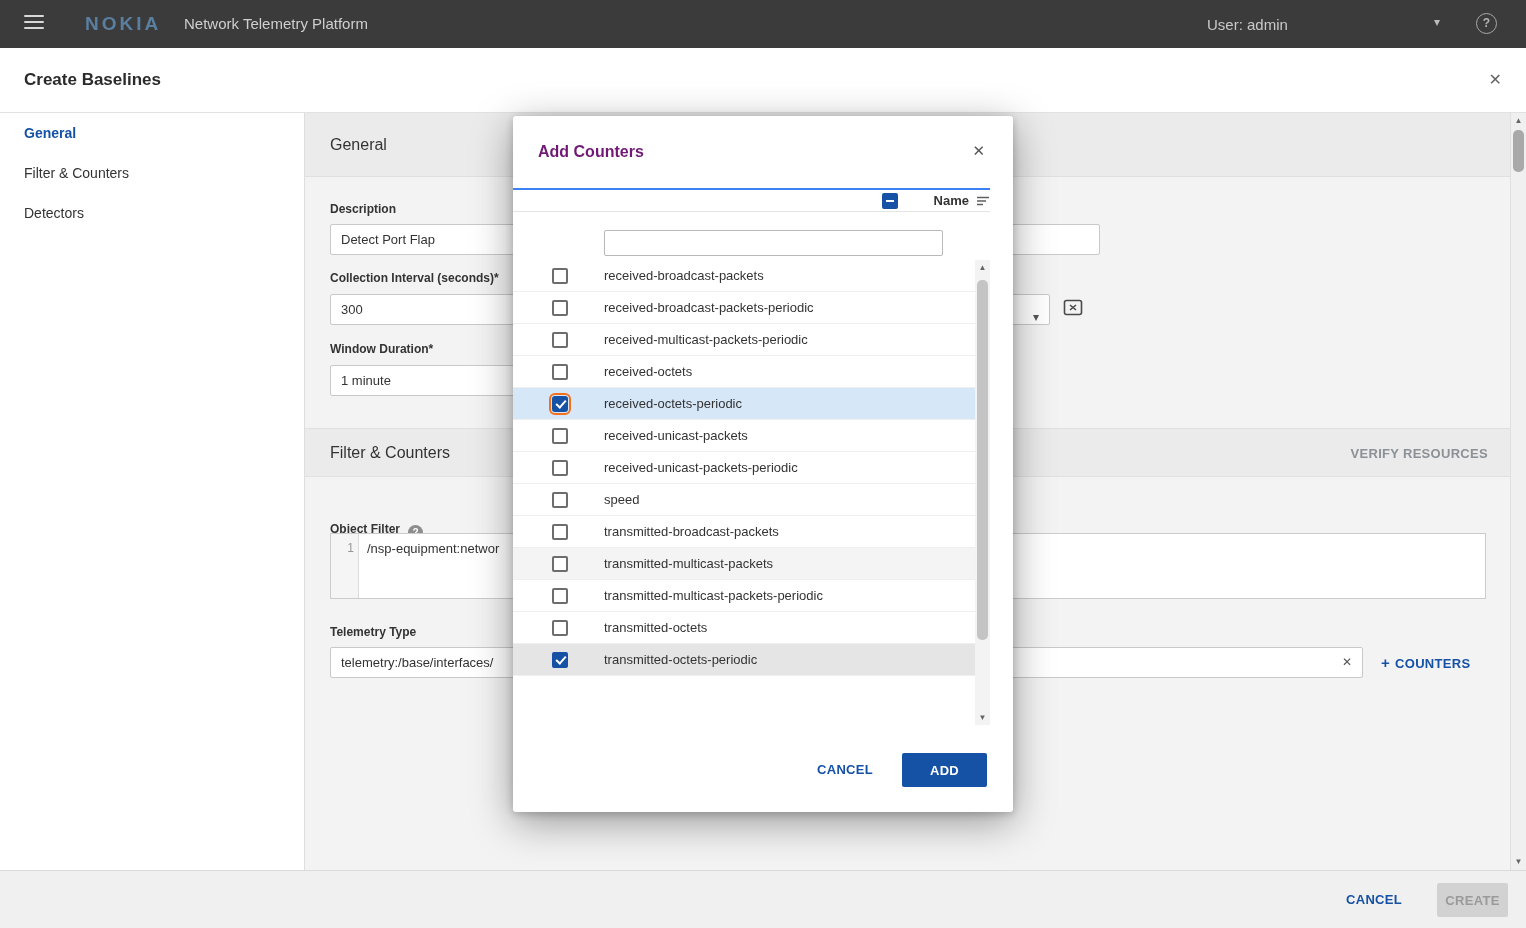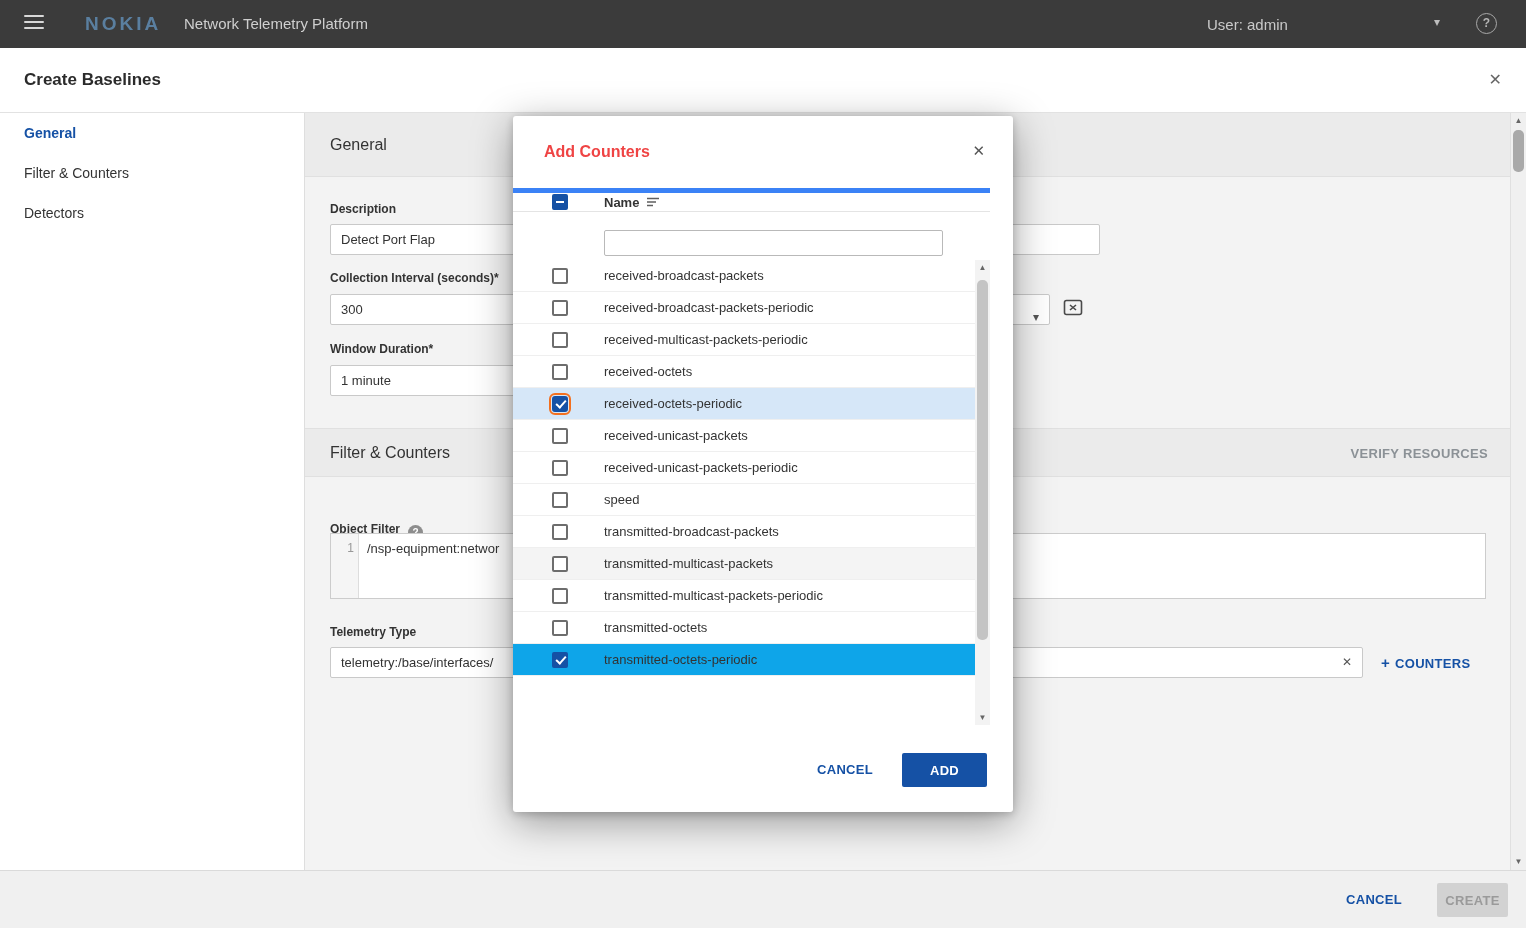--- a/index.html
+++ b/index.html
@@ -53,34 +53,34 @@
   .vscroll .arrow{position:absolute;left:0;width:15px;height:16px;font-size:8px;color:#666;text-align:center;line-height:16px;}
   .vscroll .thumb{position:absolute;left:2px;top:17px;width:11px;height:42px;background:#a9a9a9;border-radius:5px;}
   
   .bottombar{position:absolute;left:0;top:870px;width:1526px;height:58px;background:#f0f0f0;border-top:1px solid #dadada;box-sizing:border-box;}
   .cancel-link{position:absolute;right:124px;top:0;line-height:57px;font-size:13px;font-weight:bold;color:var(--accent,#1551a5);cursor:pointer;letter-spacing:.3px;}
   .create-btn{position:absolute;right:18px;top:12px;width:71px;height:34px;background:var(--disabled-btn-bg,#d2d2d2);
     color:var(--disabled-btn-text,#9a9a9a);font-size:13px;font-weight:bold;border:none;border-radius:2px;letter-spacing:.3px;}
   
   .modal{position:absolute;left:513px;top:116px;width:500px;height:696px;background:#fff;border-radius:3px;
     box-shadow:0 10px 40px rgba(0,0,0,.38),0 2px 8px rgba(0,0,0,.2);}
-  .m-title{position:absolute;left:25px;top:27px;font-size:16px;font-weight:bold;color:#ef4444;margin-left:6px;}
+  .m-title{position:absolute;left:25px;top:27px;font-size:16px;font-weight:bold;color:#701a75;}
   .m-close{position:absolute;right:28px;top:26px;font-size:15px;color:#555;cursor:pointer;}
-  .m-tablehead{position:absolute;left:0;top:72px;width:477px;height:24px;border-top:5px solid #3b82f6;border-bottom:1px solid #e4e4e4;
-    box-sizing:border-box;display:flex;align-items:center;padding-left:39px;}
+  .m-tablehead{position:absolute;left:0;top:72px;width:477px;height:24px;border-top:2px solid #3b82f6;border-bottom:1px solid #e4e4e4;
+    box-sizing:border-box;display:flex;align-items:center;padding-left:39px;justify-content:flex-end;}
   .m-tablehead .name{margin-left:36px;font-size:13px;font-weight:bold;color:#333;}
   .m-tablehead .sort{margin-left:8px;display:inline-flex;cursor:pointer;}
   .m-filterrow{position:absolute;left:0;top:110px;width:477px;height:34px;box-sizing:border-box;}
   .m-filter-input{position:absolute;left:91px;top:4px;width:339px;height:26px;border:1px solid #b9b9b9;border-radius:2px;
     box-sizing:border-box;font-size:13px;padding:0 8px;outline:none;background:#fff;font-family:"Liberation Sans",sans-serif;}
   .m-list{position:absolute;left:0;top:144px;width:462px;height:465px;overflow:hidden;}
   .m-row{height:32px;display:flex;align-items:center;padding-left:39px;border-bottom:1px solid #efefef;box-sizing:border-box;cursor:pointer;background:#fff;}
   .m-row .row-label{margin-left:36px;font-size:13px;color:#333;}
   .m-row.selected{background:var(--selected-row,#d6e7f8);}
-  .m-row.tint{background:#0ea5e9;}
+  .m-row.tint{background:#e5e5e5;}
   .m-row.hover{background:#f4f4f4;}
   
   .cb{position:relative;width:16px;height:16px;flex:0 0 16px;border:2px solid #6d6d6d;border-radius:2px;background:#fff;box-sizing:border-box;cursor:pointer;}
   .cb.checked,.cb.indeterminate{background:var(--accent,#1551a5);border-color:var(--accent,#1551a5);}
   .cb.checked::after{content:"";position:absolute;left:4px;top:0px;width:4px;height:8px;border:solid #fff;border-width:0 2px 2px 0;transform:rotate(42deg);}
   .cb.indeterminate::after{content:"";position:absolute;left:2px;top:5px;width:8px;height:2px;background:#fff;}
   .cb.focus{outline:2px solid var(--focus-ring,#f3701f);outline-offset:1px;border-radius:3px;}
   
   .m-scroll{position:absolute;left:462px;top:144px;width:15px;height:465px;background:#f3f3f3;cursor:pointer;}
   .m-scroll .arrow{position:absolute;left:0;width:15px;height:15px;font-size:8px;color:#666;text-align:center;line-height:15px;}

